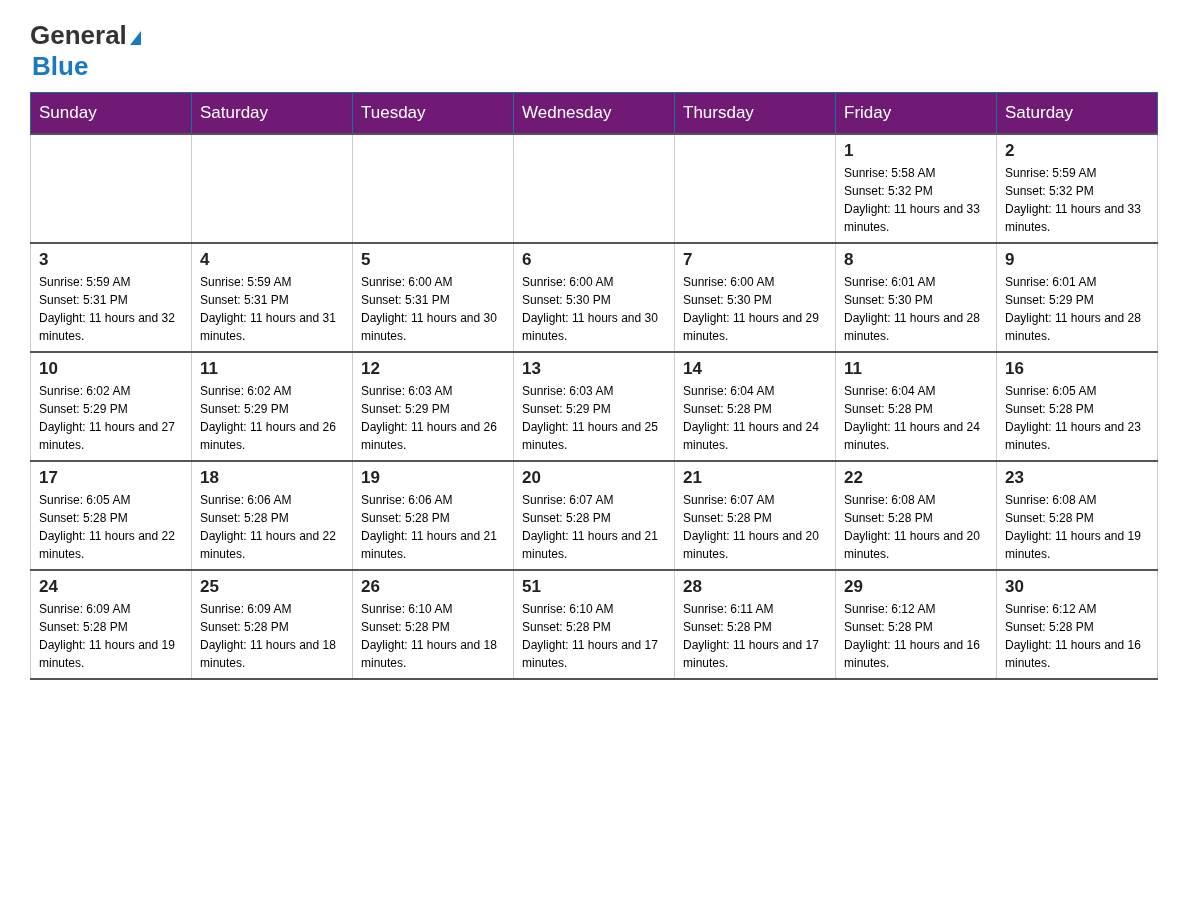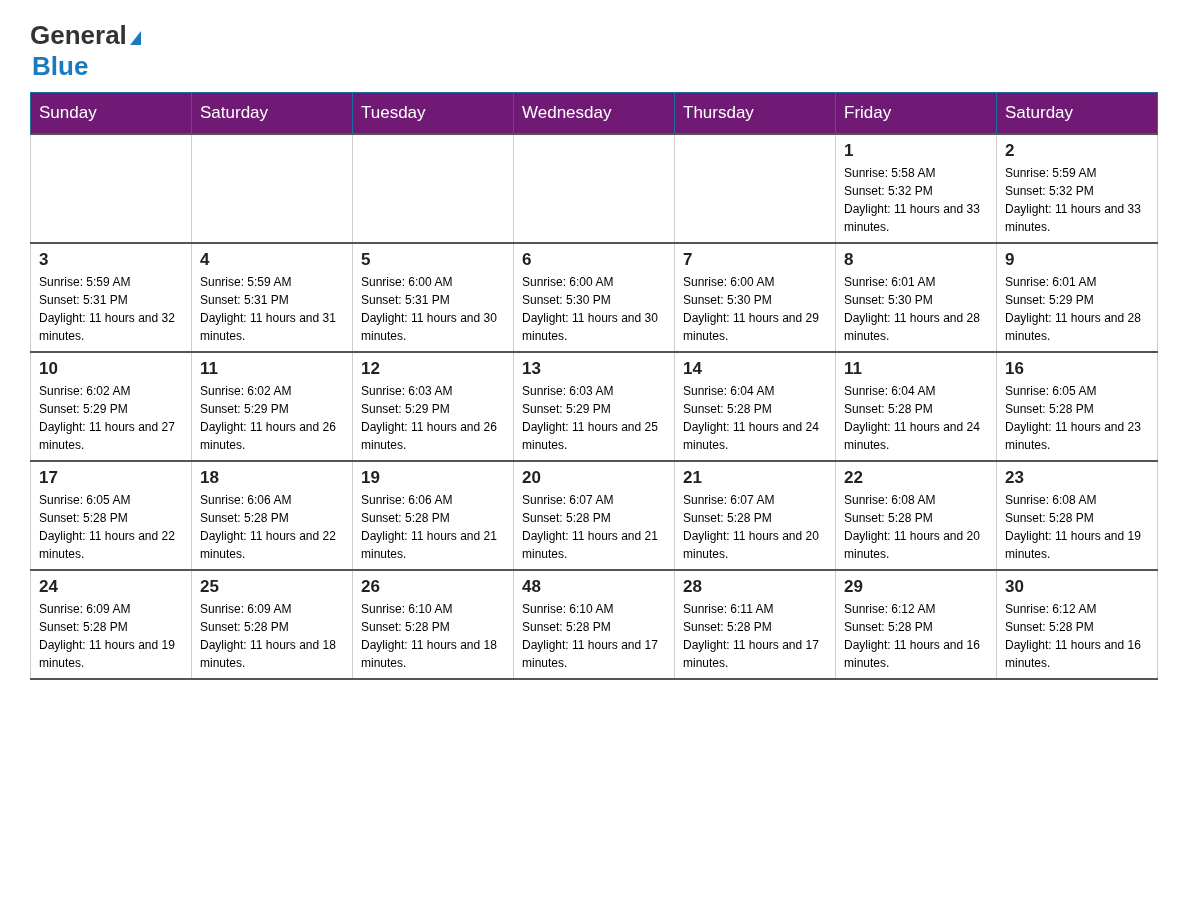--- a/index.html
+++ b/index.html
@@ -272,21 +272,21 @@
 Sunset: 5:28 PM
 Daylight: 11 hours and 18 minutes.</div>
         </td>
         <td>
           <span class="day-number">26</span>
           <div class="day-info" style="white-space: pre-line;">Sunrise: 6:10 AM
 Sunset: 5:28 PM
 Daylight: 11 hours and 18 minutes.</div>
         </td>
         <td>
-          <span class="day-number">48</span>
+          <span class="day-number">51</span>
           <div class="day-info" style="white-space: pre-line;">Sunrise: 6:10 AM
 Sunset: 5:28 PM
 Daylight: 11 hours and 17 minutes.</div>
         </td>
         <td>
           <span class="day-number">28</span>
           <div class="day-info" style="white-space: pre-line;">Sunrise: 6:11 AM
 Sunset: 5:28 PM
 Daylight: 11 hours and 17 minutes.</div>
         </td>

